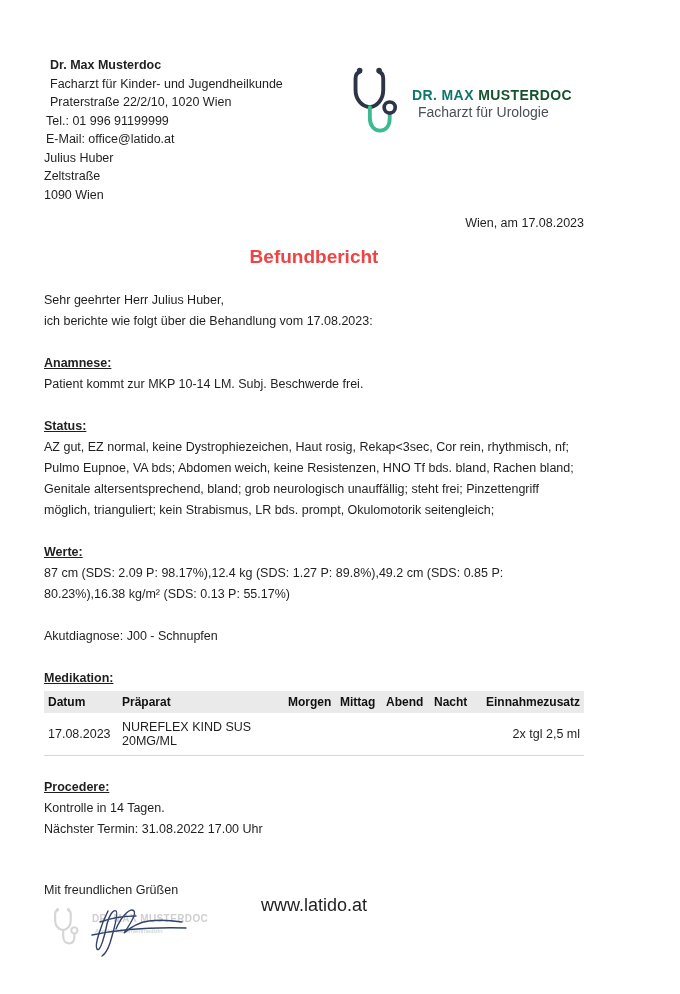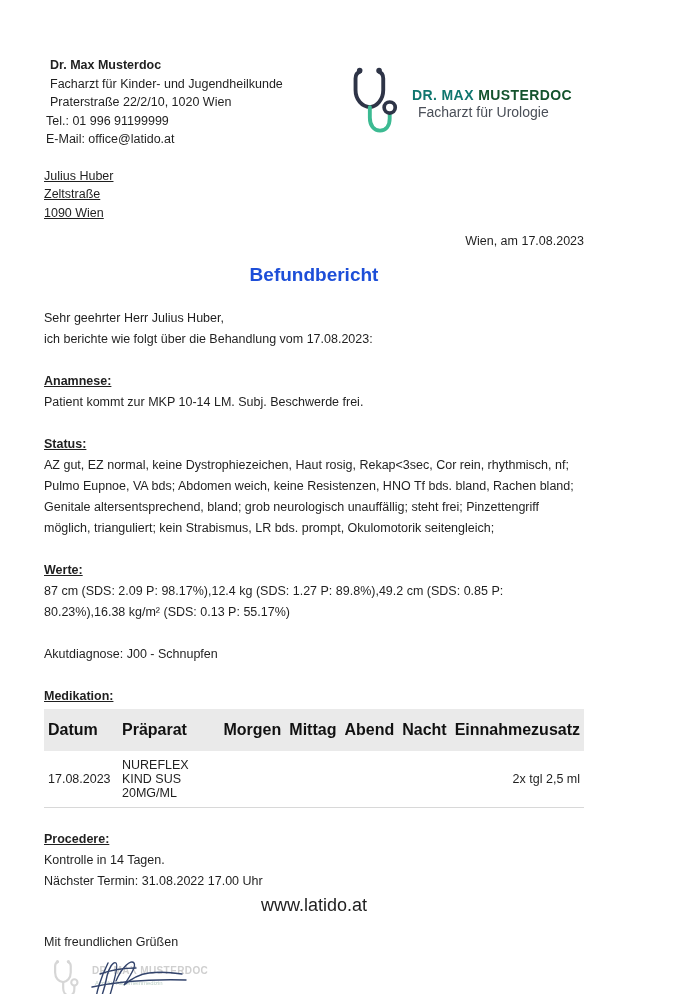--- a/index.html
+++ b/index.html
@@ -14,39 +14,39 @@
     box-sizing:border-box;
     padding:56px 44px 0 44px;
   }
   
   .header-row{display:flex;justify-content:space-between;align-items:flex-start;}
   .addr-block{line-height:18.5px;}
   .addr-line{white-space:pre;}
   .indent-2{padding-left:6px;}
   .indent-1{padding-left:2px;}
   .sender-name{font-weight:bold;}
-  .recipient{margin-top:18px;line-height:18.5px;text-decoration:underline;}
+  .recipient{margin-top:0;line-height:18.5px;}
   .logo{display:flex;align-items:center;gap:14px;margin-top:10px;margin-right:12px;}
   .logo-text .logo-title{font-size:14px;font-weight:bold;letter-spacing:0.4px;white-space:nowrap;}
   .logo-title .accent{color:#0f766e;}
   .logo-title .rest{color:#14532d;}
   .logo-sub{font-size:14px;color:#4a4f58;margin-top:1px;padding-left:6px;}
   
   .date-line{text-align:right;margin-top:12px;}
-  .doc-title{text-align:center;font-size:19px;font-weight:bold;margin-top:16px;color:#1d4ed8;}
+  .doc-title{text-align:center;font-size:19px;font-weight:bold;margin-top:16px;color:#ef4444;}
   .salutation{margin-top:22px;line-height:21px;}
   
   .section{margin-top:21px;}
   .section-heading{font-weight:bold;text-decoration:underline;line-height:21px;}
   .section-body{line-height:21px;}
   
   table.med{width:100%;border-collapse:collapse;margin-top:2px;font-size:12.5px;}
   table.med thead th{
-    background:#eaeaea;font-size:16px;font-weight:bold;text-align:left;
-    padding:12px 4px;color:#111;
+    background:#eaeaea;font-size:12px;font-weight:bold;text-align:left;
+    padding:4px 4px;color:#111;
   }
   table.med thead th.right, table.med td.right{text-align:right;}
   table.med td{padding:7px 4px;border-bottom:1.5px solid #d8d8d8;}
   col.c-datum{width:74px;} col.c-praep{width:auto;}
   col.c-morgen{width:52px;} col.c-mittag{width:46px;}
   col.c-abend{width:48px;} col.c-nacht{width:50px;}
   col.c-einn{width:104px;}
   
   .farewell{margin-top:40px;line-height:21px;}
   .signature-wrap{margin-top:2px;margin-left:4px;}

